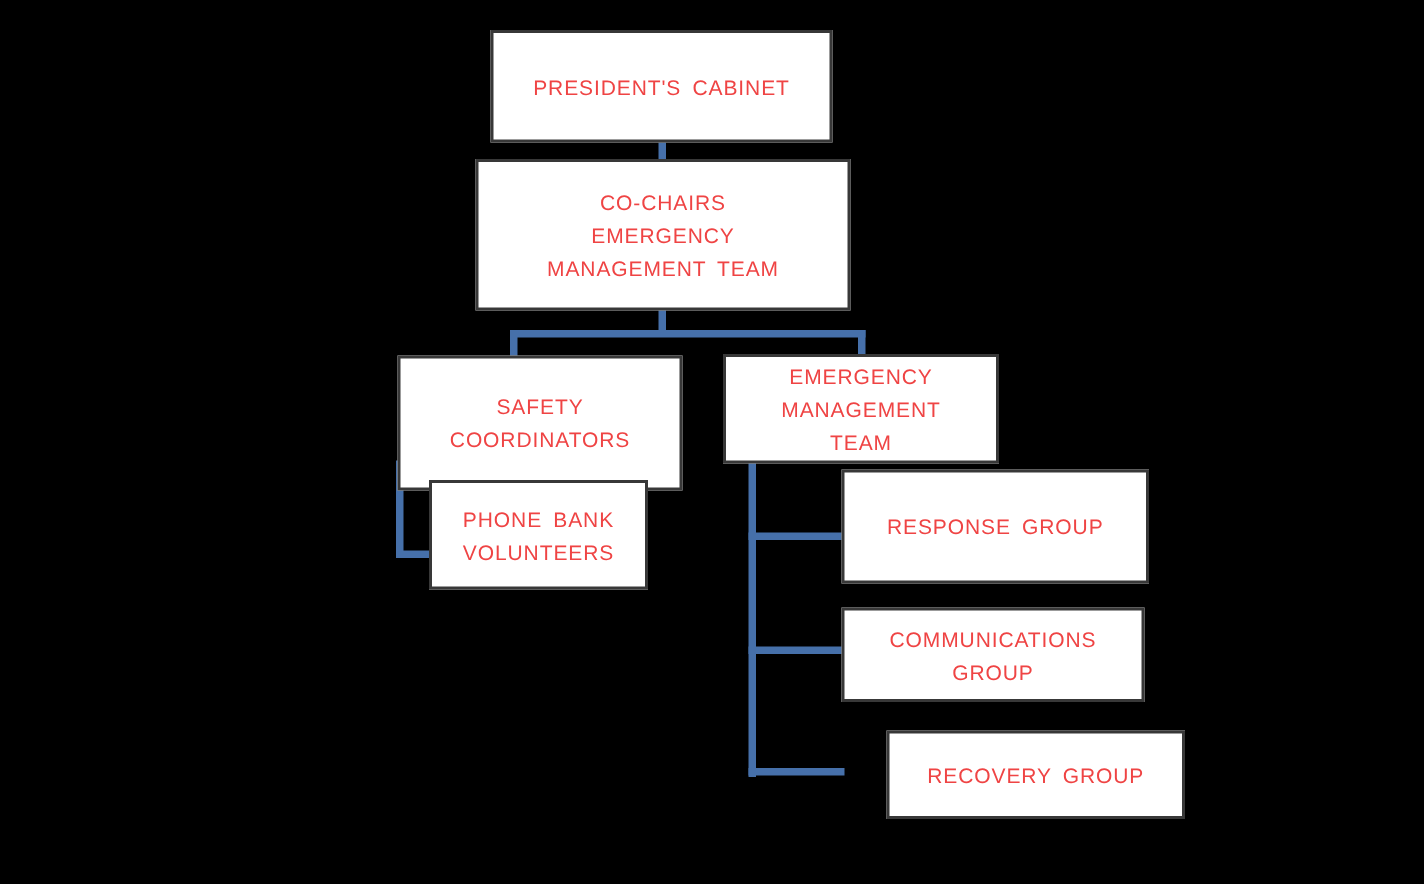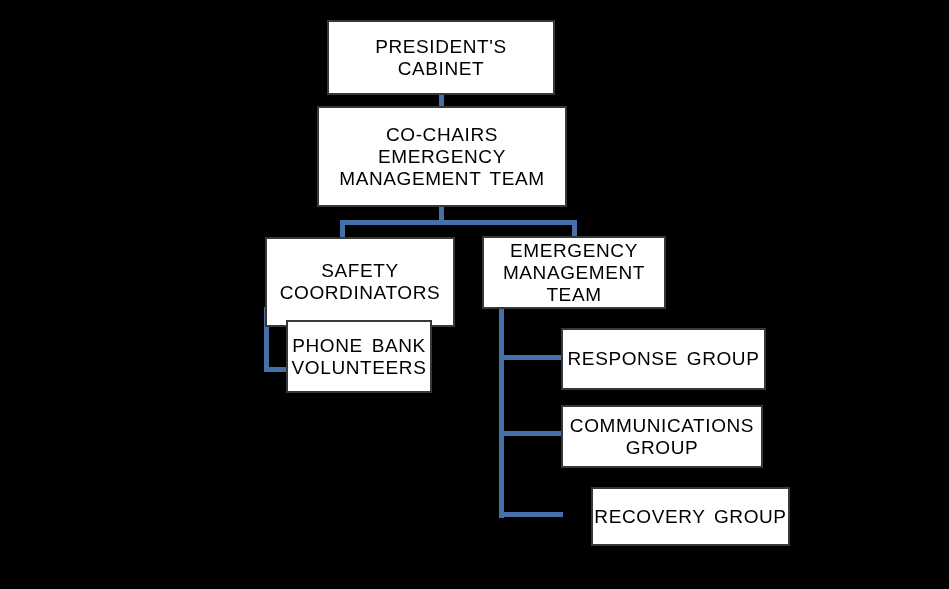--- a/index.html
+++ b/index.html
@@ -19,38 +19,38 @@
     position: absolute;
     background: #ffffff;
     border: 2px solid #383838;
     box-sizing: border-box;
     display: flex;
     align-items: center;
     justify-content: center;
     text-align: center;
   }
   .node-label {
-    color: #000000;
-    font-size: 19px;
+    color: #ef4444;
+    font-size: 14px;
     line-height: 22px;
     letter-spacing: 0.6px;
     word-spacing: 3px;
     white-space: pre-line;
   }
   .conn {
     position: absolute;
     background: #4670AA;
   }
   
   #n-presidents-cabinet      { left: 327px; top:  20px; width: 228px; height:  75px; }
   #n-co-chairs               { left: 317px; top: 106px; width: 250px; height: 101px; }
   #n-safety-coordinators     { left: 265px; top: 237px; width: 190px; height:  90px; }
   #n-emergency-mgmt-team     { left: 482px; top: 236px; width: 184px; height:  73px; }
   #n-phone-bank-volunteers   { left: 286px; top: 320px; width: 146px; height:  73px; }
-  #n-response-group          { left: 561px; top: 328px; width: 205px; height:  62px; }
+  #n-response-group          { left: 561px; top: 313px; width: 205px; height:  76px; }
   #n-communications-group    { left: 561px; top: 405px; width: 202px; height:  63px; }
   #n-recovery-group          { left: 591px; top: 487px; width: 199px; height:  59px; }
   
   #c-cab-cochairs            { left: 439px; top:  95px; width:   5px; height: 12px; }
   #c-cochairs-drop           { left: 439px; top: 206px; width:   5px; height: 16px; }
   #c-branch-horizontal       { left: 340px; top: 220px; width: 237px; height:  5px; }
   #c-branch-left-stub        { left: 340px; top: 220px; width:   5px; height: 18px; }
   #c-branch-right-stub       { left: 572px; top: 220px; width:   5px; height: 17px; }
   #c-safety-down             { left: 264px; top: 307px; width:   5px; height: 65px; }
   #c-safety-phonebank        { left: 264px; top: 367px; width:  24px; height:  5px; }

